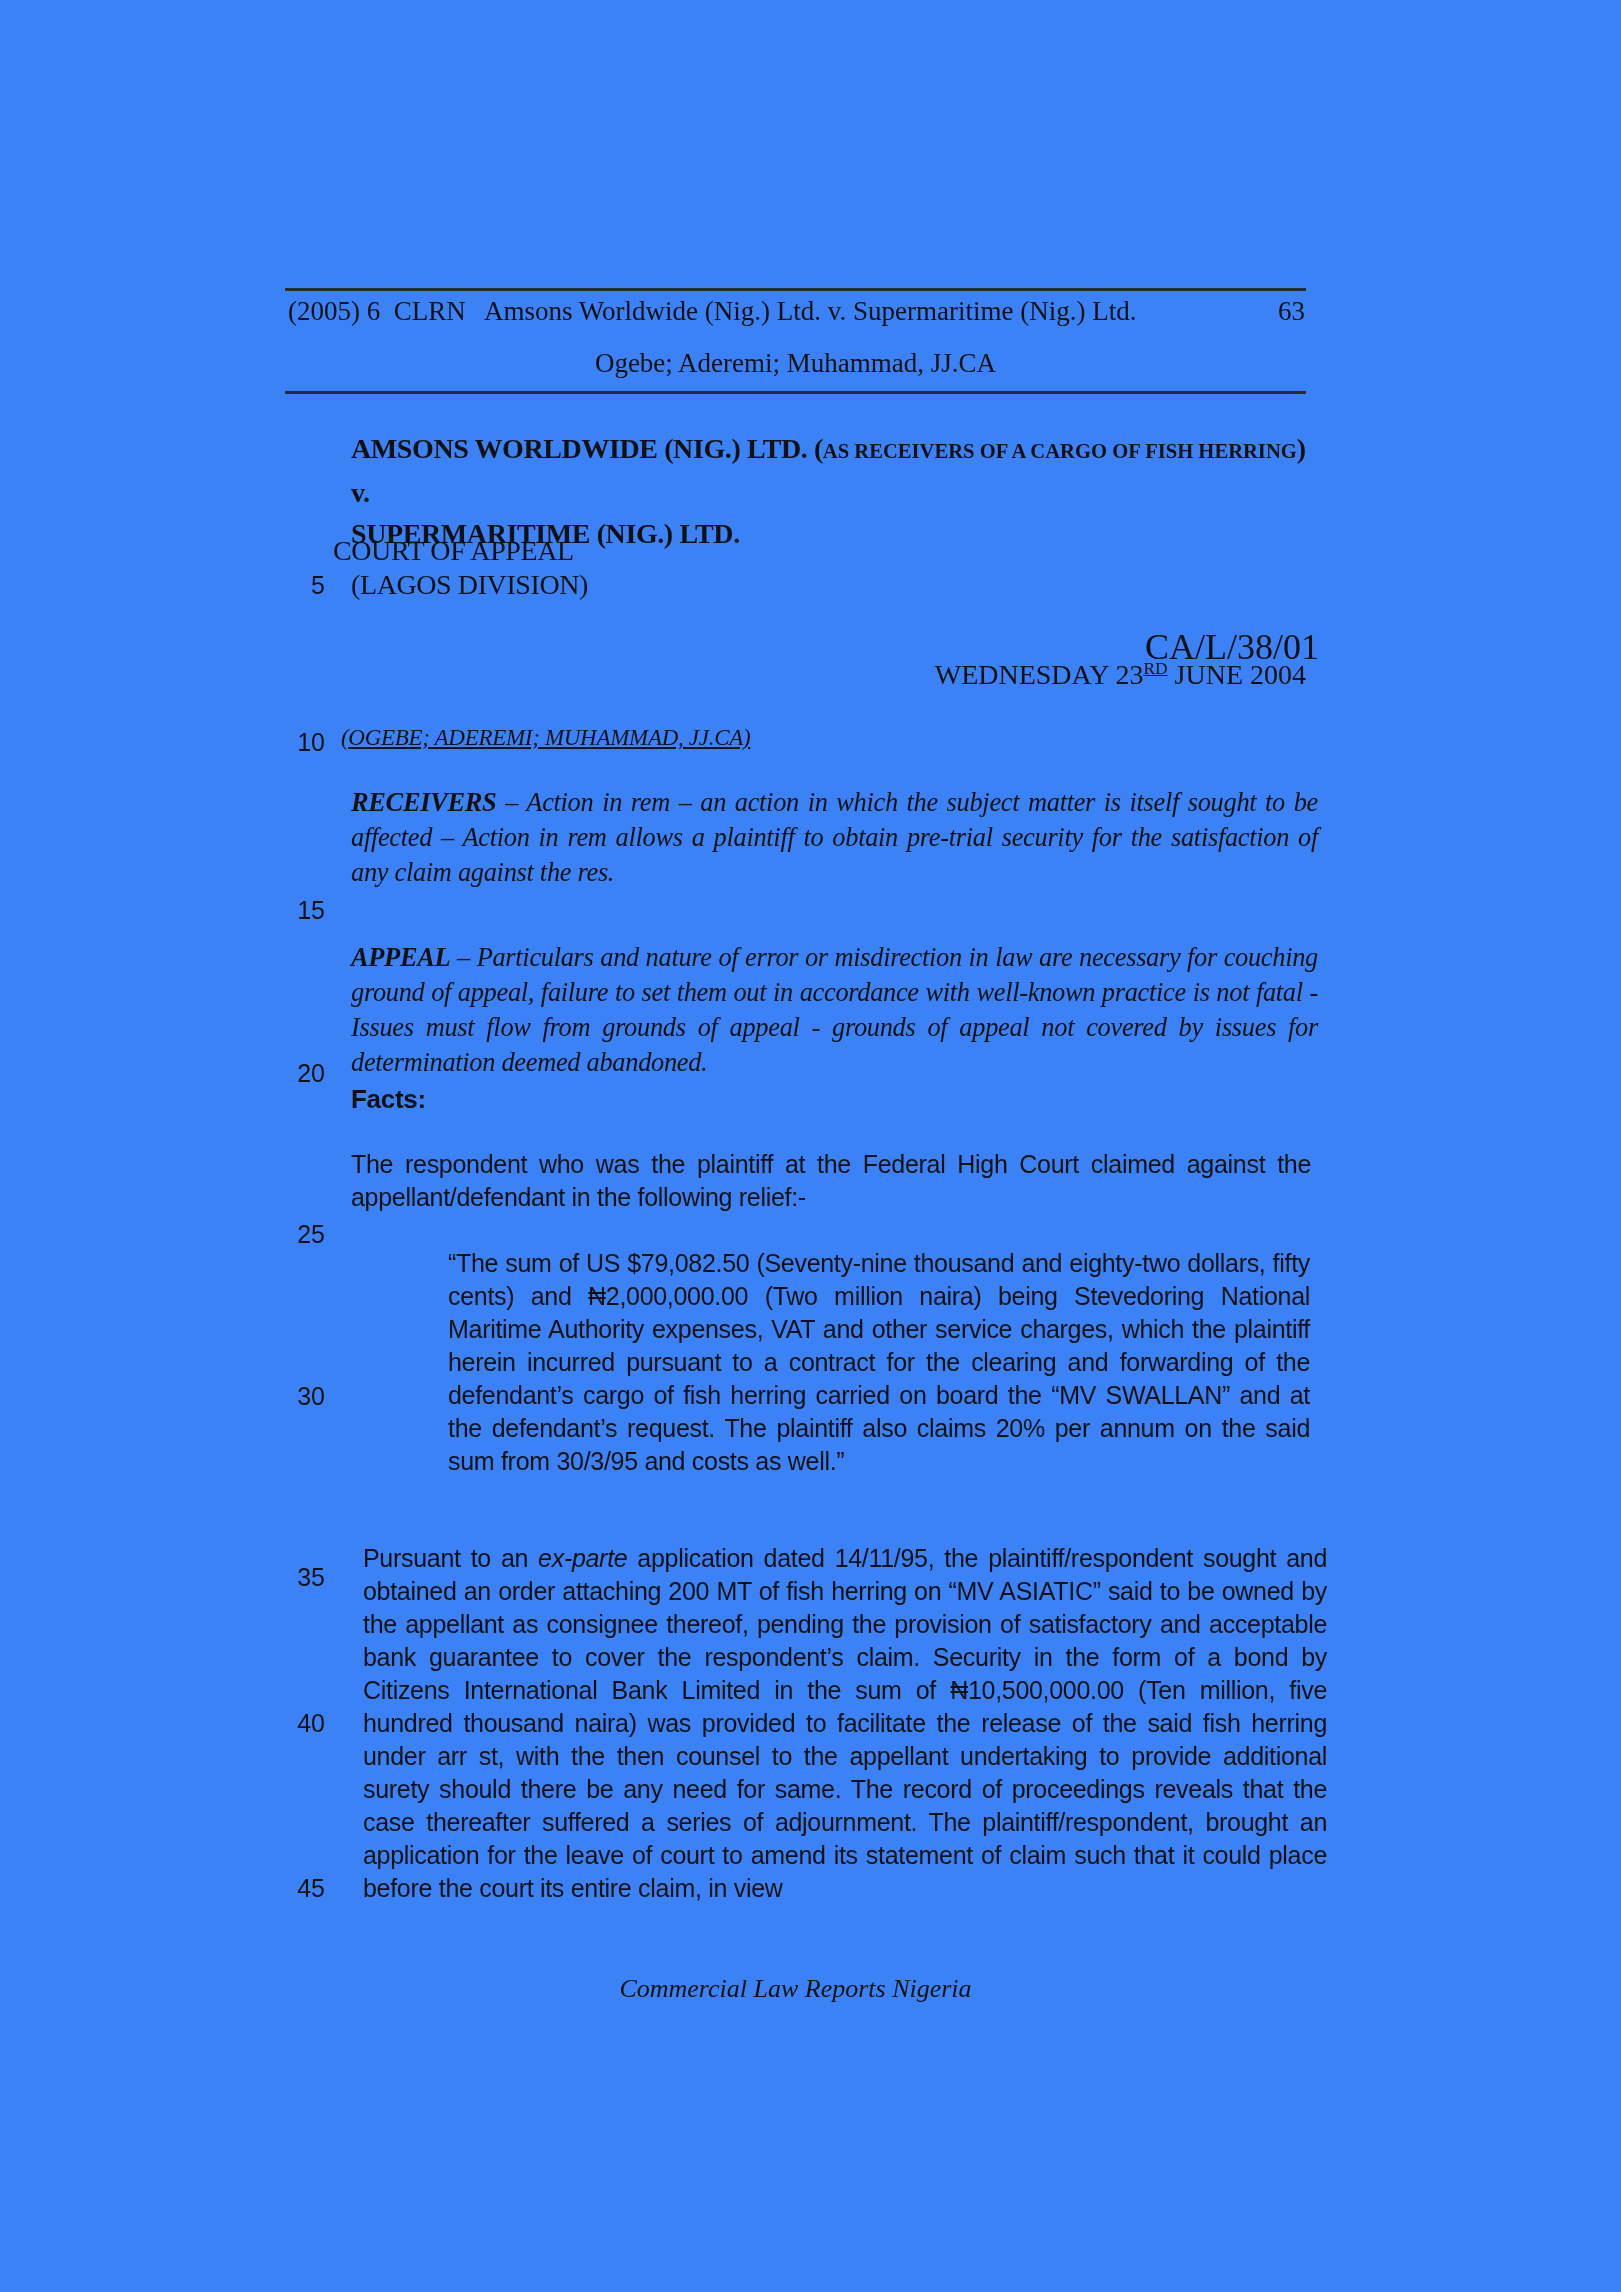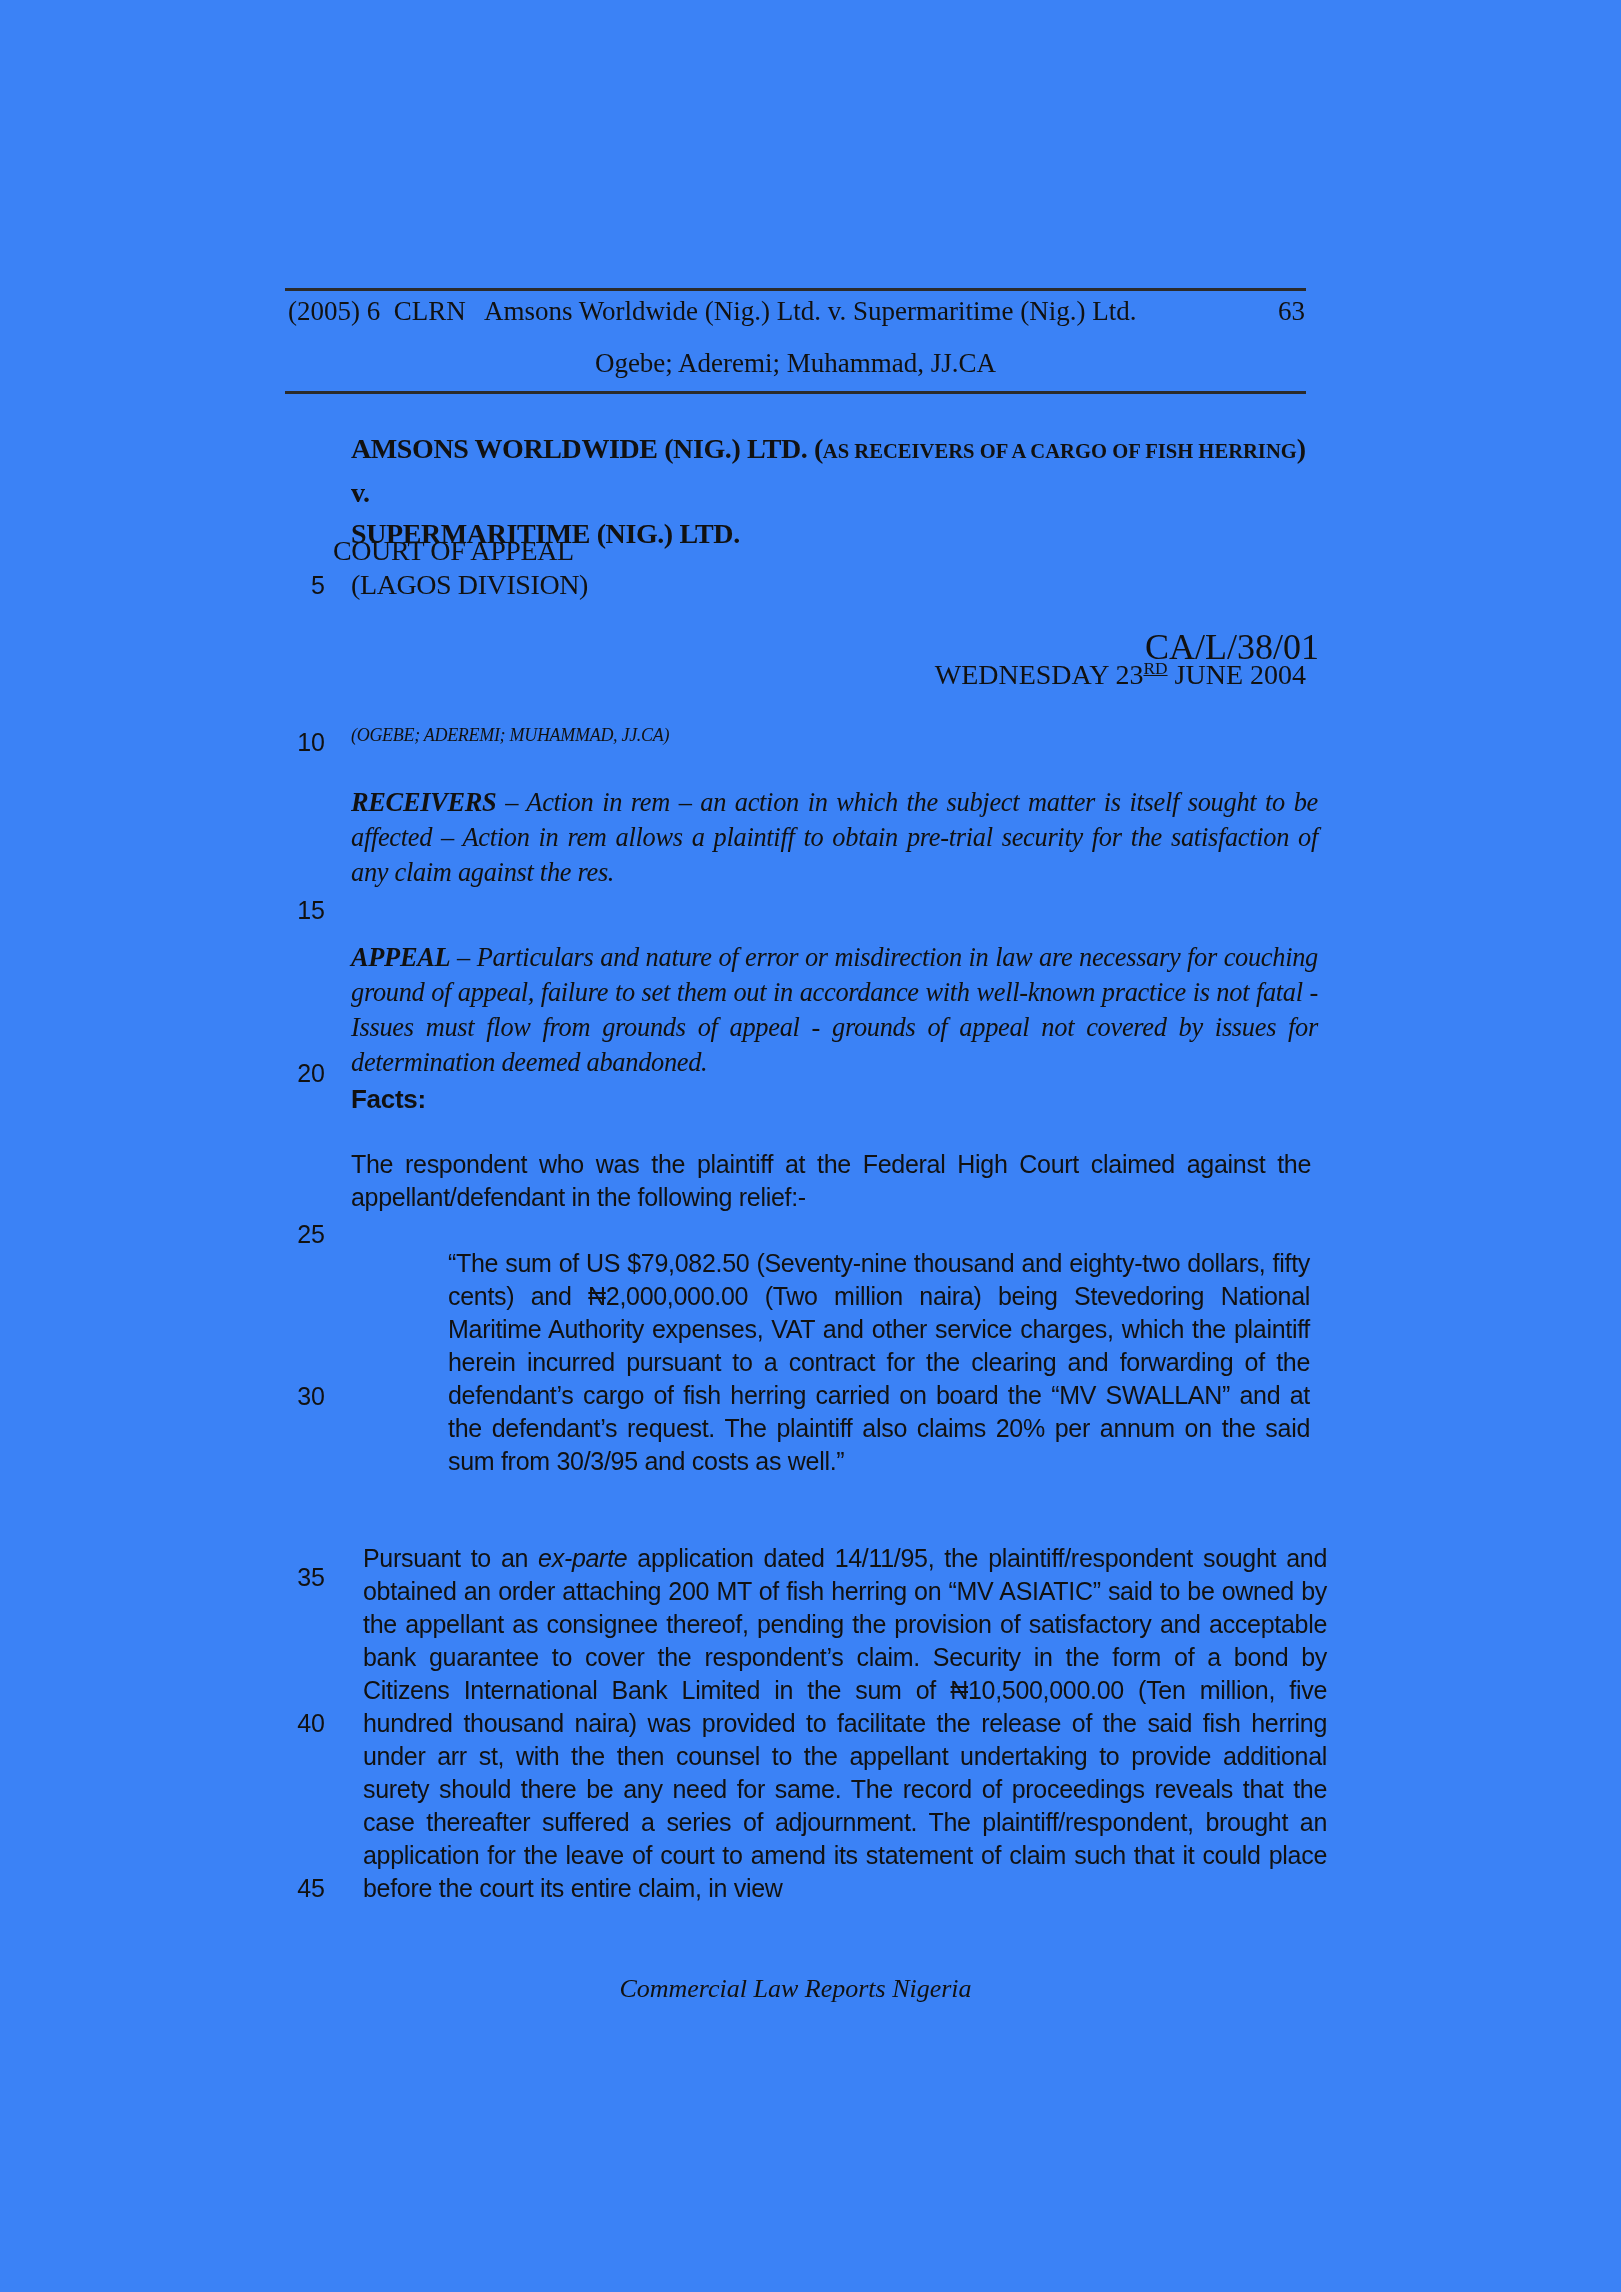--- a/index.html
+++ b/index.html
@@ -25,21 +25,21 @@
   .title{left:351px;top:428px;width:972px;font-weight:bold;font-size:28px;line-height:41px;letter-spacing:-0.4px;}
   .title .small{font-size:20.6px;letter-spacing:0;}
 
   .court{left:333px;top:535px;font-size:28px;letter-spacing:-0.4px;}
   .division{left:351px;top:569px;font-size:28px;letter-spacing:-0.4px;}
 
   .suit-no{left:298px;top:626px;width:1021px;text-align:right;font-size:36px;}
   .hearing-date{left:285px;top:659px;width:1021px;text-align:right;font-size:28px;}
   .hearing-date sup{font-size:0.62em;vertical-align:super;line-height:0;text-decoration:underline;}
 
-  .coram{left:351px;top:725px;font-size:18px;font-style:italic;letter-spacing:-0.3px;}
+  .coram{left:341px;top:725px;font-size:23px;font-style:italic;letter-spacing:-0.3px;text-decoration:underline;}
 
   .catchword{width:967px;left:351px;font-style:italic;font-size:26.4px;line-height:35px;text-align:justify;letter-spacing:-0.3px;}
   .catchword .cw-label{font-weight:bold;}
   .cw-admiralty{top:785px;}
   .cw-appeal{top:940px;}
 
   .linenum{left:269px;width:56px;text-align:right;font-size:25px;color:#111;}
   .n5{top:571px;}.n10{top:728px;}.n15{top:896px;}
   .n20{top:1059px;}.n25{top:1220px;}.n30{top:1382px;}
   .n35{top:1543px;margin-top:20px;}.n40{top:1709px;}.n45{top:1874px;}

